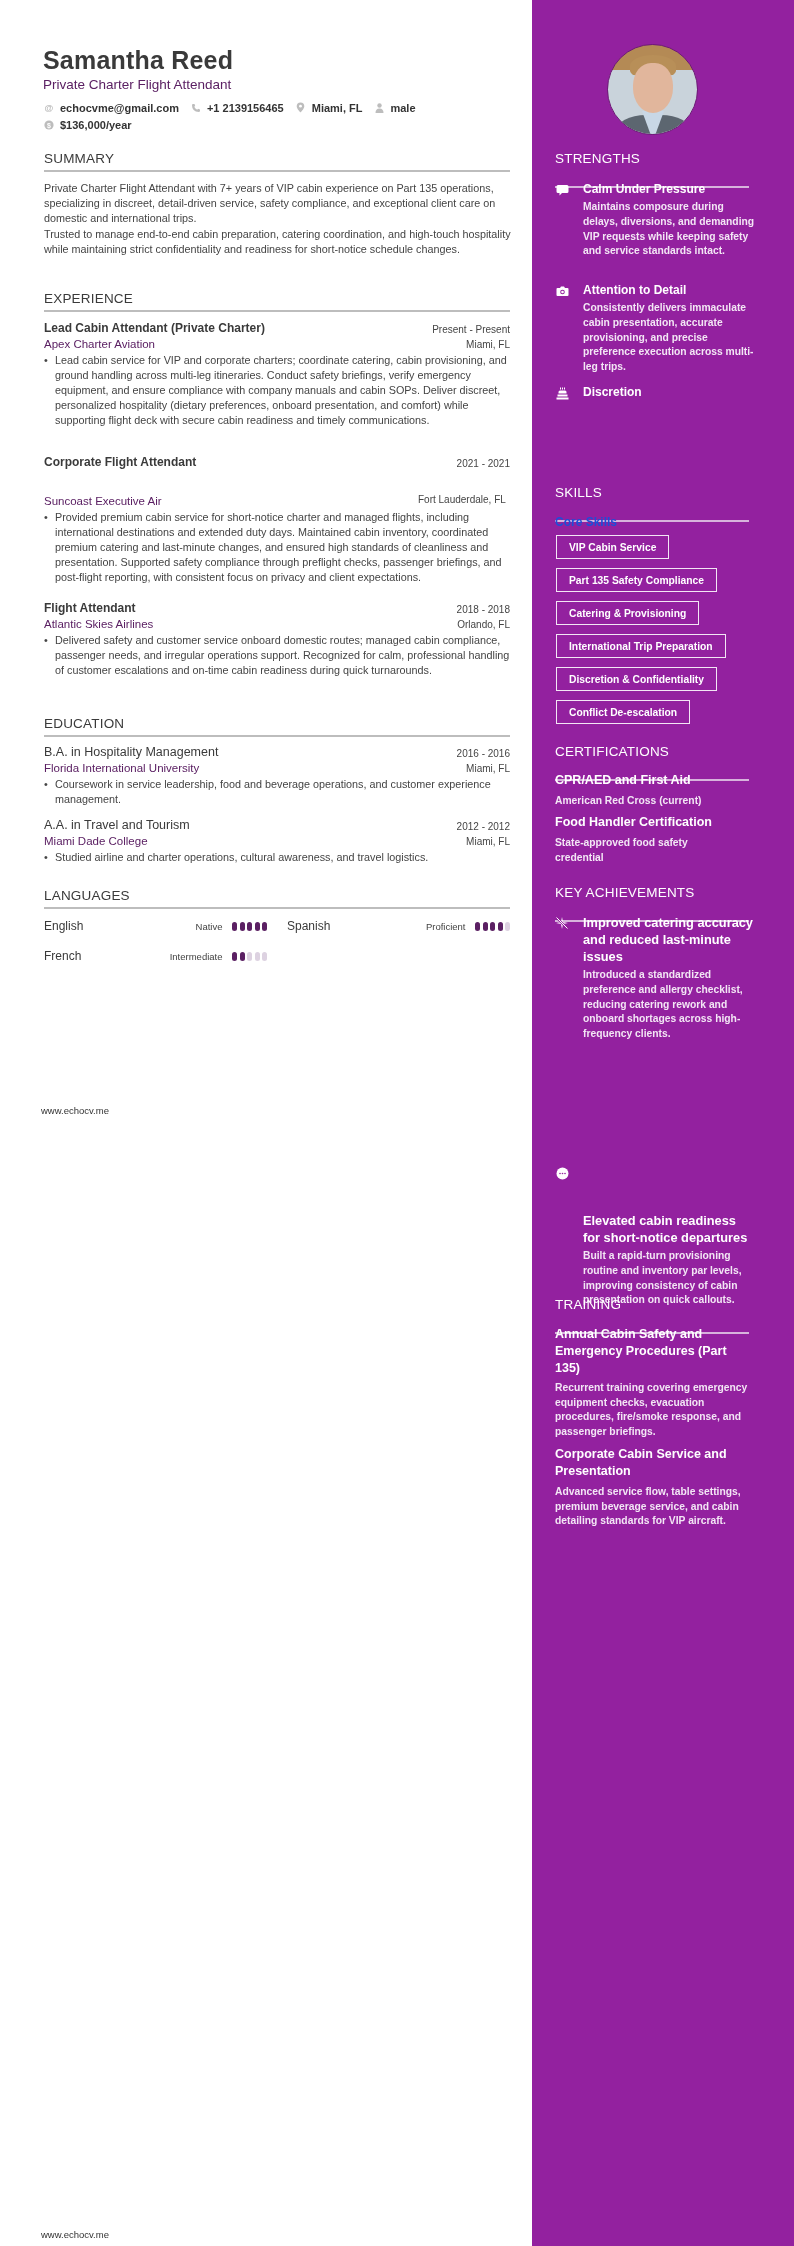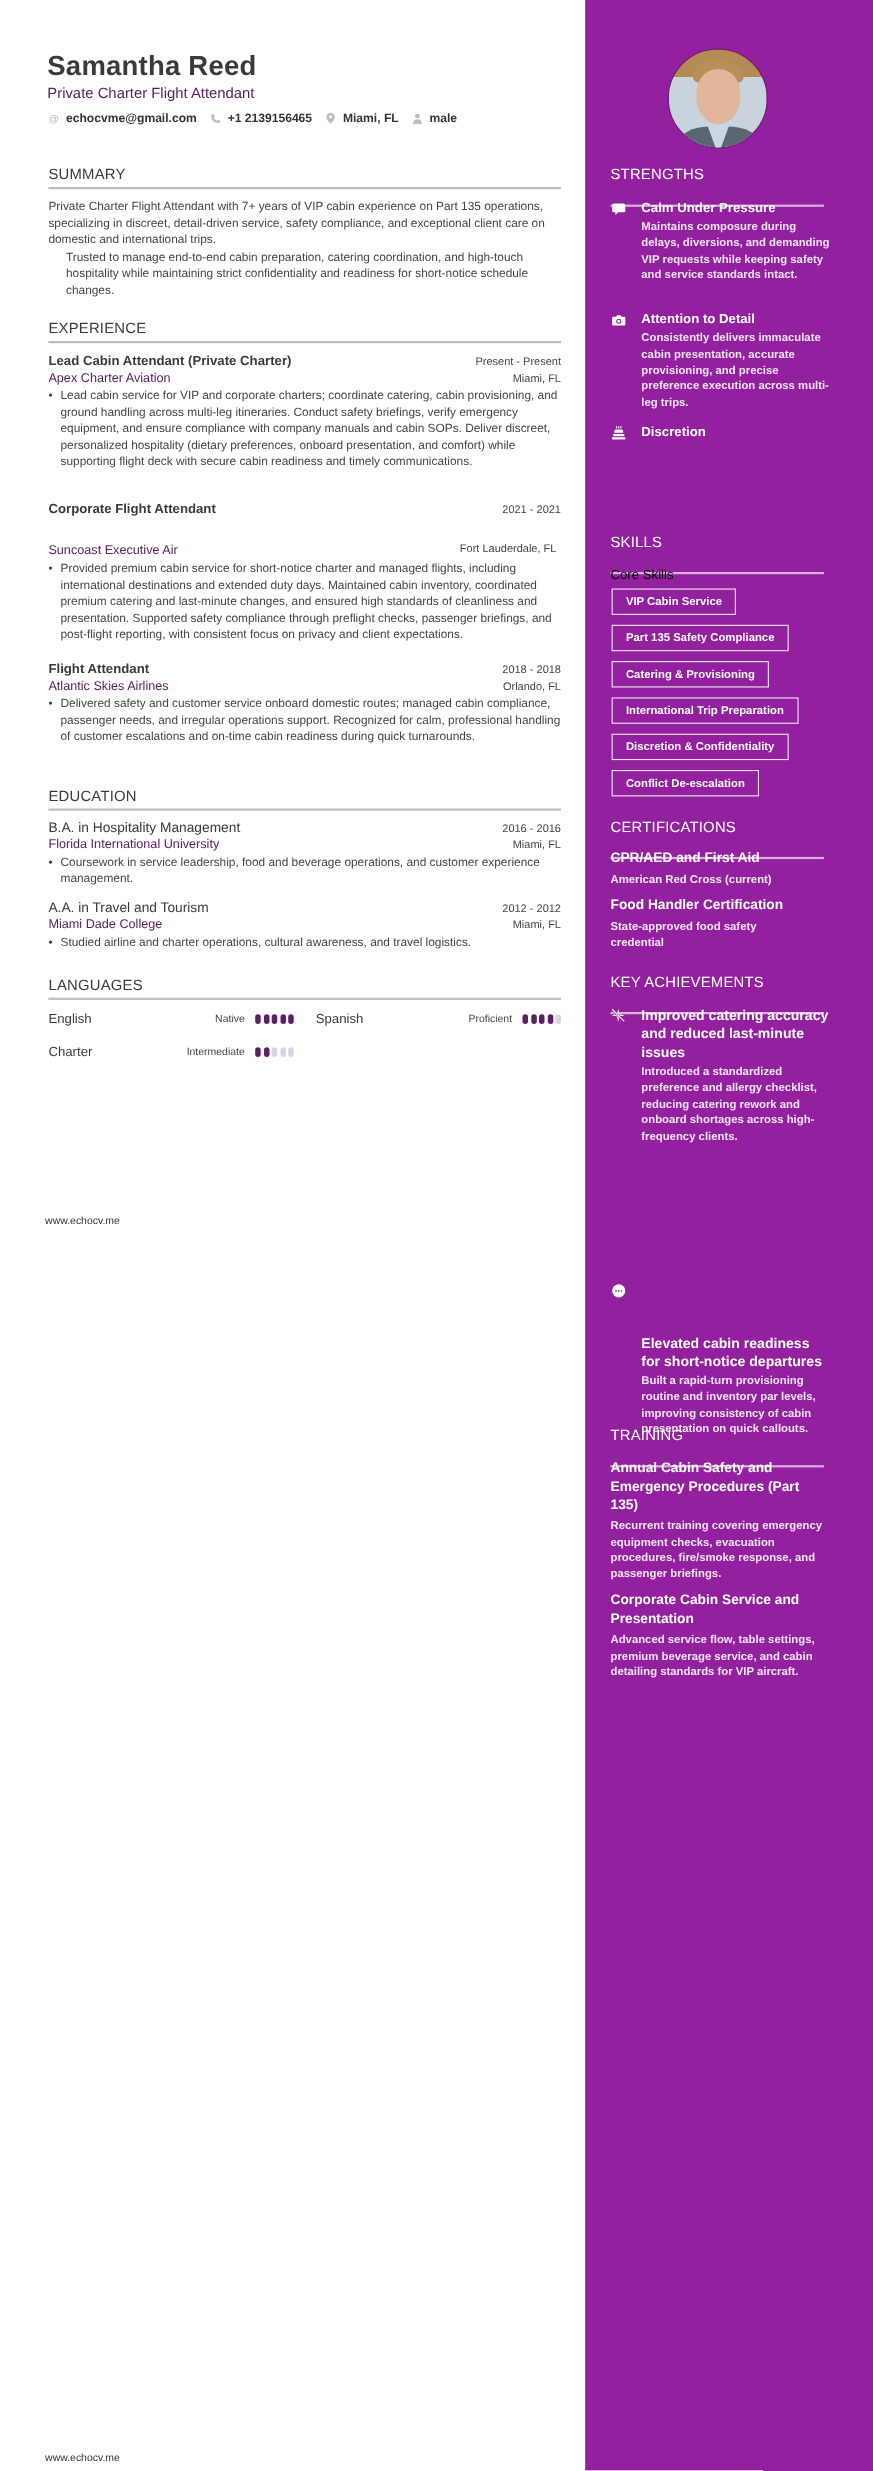--- a/index.html
+++ b/index.html
@@ -48,21 +48,21 @@
   .photo .hair { position: absolute; left: 22px; top: 10px; width: 46px; height: 22px; border-radius: 50% 50% 30% 30%; background: #b88f58; }
   .photo .suit { position: absolute; left: 8px; top: 70px; width: 75px; height: 40px; border-radius: 40% 40% 0 0; background: #5c6670; }
   .photo .shirt { position: absolute; left: 34px; top: 66px; width: 22px; height: 30px; background: #c8d7e6; clip-path: polygon(0 0,100% 0,50% 100%); }
 
   .s-head { position: absolute; left: 555px; width: 194px; font-size: 13.5px; color: #fff; padding-bottom: 20px; border-bottom: 2px solid #d7b3dc; letter-spacing: 0.2px; }
   .s-item { position: absolute; left: 555px; width: 200px; }
   .s-item .s-ico { position: absolute; left: 0; top: 2px; width: 14px; height: 14px; color: #fff; display: flex; align-items: center; justify-content: center; }
   .s-item .s-title { margin-left: 28px; font-size: 12px; font-weight: bold; color: #fff; line-height: 16px; }
   .s-item .s-desc { margin-left: 28px; font-size: 10.3px; font-weight: bold; color: #f3e6f5; line-height: 14.8px; margin-top: 3px; }
 
-  .skill-label { position: absolute; left: 555px; font-size: 12px; font-weight: normal; color: #000000; }
+  .skill-label { position: absolute; left: 555px; font-size: 12px; font-weight: bold; color: #1d4ed8; }
   .pill { position: absolute; left: 556px; height: 24px; border: 1.5px solid #f3e6f5; color: #fff; font-size: 10.3px; font-weight: bold; padding: 0 12px; display: flex; align-items: center; }
 
   .c-title { position: absolute; left: 555px; font-size: 12.5px; font-weight: bold; color: #fff; }
   .c-desc { position: absolute; left: 555px; width: 195px; font-size: 10.3px; font-weight: bold; color: #f3e6f5; line-height: 14.5px; }
   .t-title { position: absolute; left: 555px; width: 200px; font-size: 12.5px; font-weight: bold; color: #fff; line-height: 17px; }
 </style>
 </head>
 <body>
 
 <div class="main">
@@ -95,26 +95,37 @@
       <span class="ci">
         <span class="ico">
           <svg width="9" height="10" viewBox="0 0 9 10">
               <circle cx="4.5" cy="2.5" r="2.2" fill="#bdbdbd"></circle>
               <path d="M0.5 10 Q0.5 5.5 4.5 5.5 Q8.5 5.5 8.5 10Z" fill="#bdbdbd"></path>
             </svg>
         </span>
         <span>male</span>
       </span>
     </div>
+    <div class="contact-row">
+      <span class="ci">
+        <span class="ico">
+          <svg width="10" height="10" viewBox="0 0 10 10">
+              <circle cx="5" cy="5" r="4.6" fill="#bdbdbd"></circle>
+              <text x="5" y="7.6" font-size="7" text-anchor="middle" fill="#fff" font-family="Liberation Sans, sans-serif" font-weight="bold">$</text>
+            </svg>
+        </span>
+        <span>$136,000/year</span>
+      </span>
+    </div>
   </div>
 
   <div class="sec-head" style="top:151px;">SUMMARY</div>
   <div style="position:absolute; left:44px; top:181px; width:470px;">
     <p class="para">Private Charter Flight Attendant with 7+ years of VIP cabin experience on Part 135 operations, specializing in discreet, detail-driven service, safety compliance, and exceptional client care on domestic and international trips.</p>
-    <p class="para" style="margin-top:1px;margin-left:16px;">Trusted to manage end-to-end cabin preparation, catering coordination, and high-touch hospitality while maintaining strict confidentiality and readiness for short-notice schedule changes.</p>
+    <p class="para" style="margin-top:1px;">Trusted to manage end-to-end cabin preparation, catering coordination, and high-touch hospitality while maintaining strict confidentiality and readiness for short-notice schedule changes.</p>
   </div>
 
   <div class="sec-head" style="top:291px;">EXPERIENCE</div>
 
   <div class="entry" style="top:321px;">
     <div class="erow">
       <span class="e-title">Lead Cabin Attendant (Private Charter)</span>
       <span class="e-date" style="margin-top:2px;">Present - Present</span>
     </div>
     <div class="erow" style="margin-top:3px;">
@@ -209,21 +220,21 @@
           <span></span>
           <span></span>
           <span></span>
           <span></span>
           <span class="off"></span>
         </span>
     </div>
   </div>
   <div class="lang-row" style="top:947px;">
     <div class="lang">
-      <span class="lname">Charter</span>
+      <span class="lname">French</span>
       <span class="llevel">Intermediate</span>
       <span class="dots">
           <span></span>
           <span></span>
           <span class="off"></span>
           <span class="off"></span>
           <span class="off"></span>
         </span>
     </div>
   </div>

